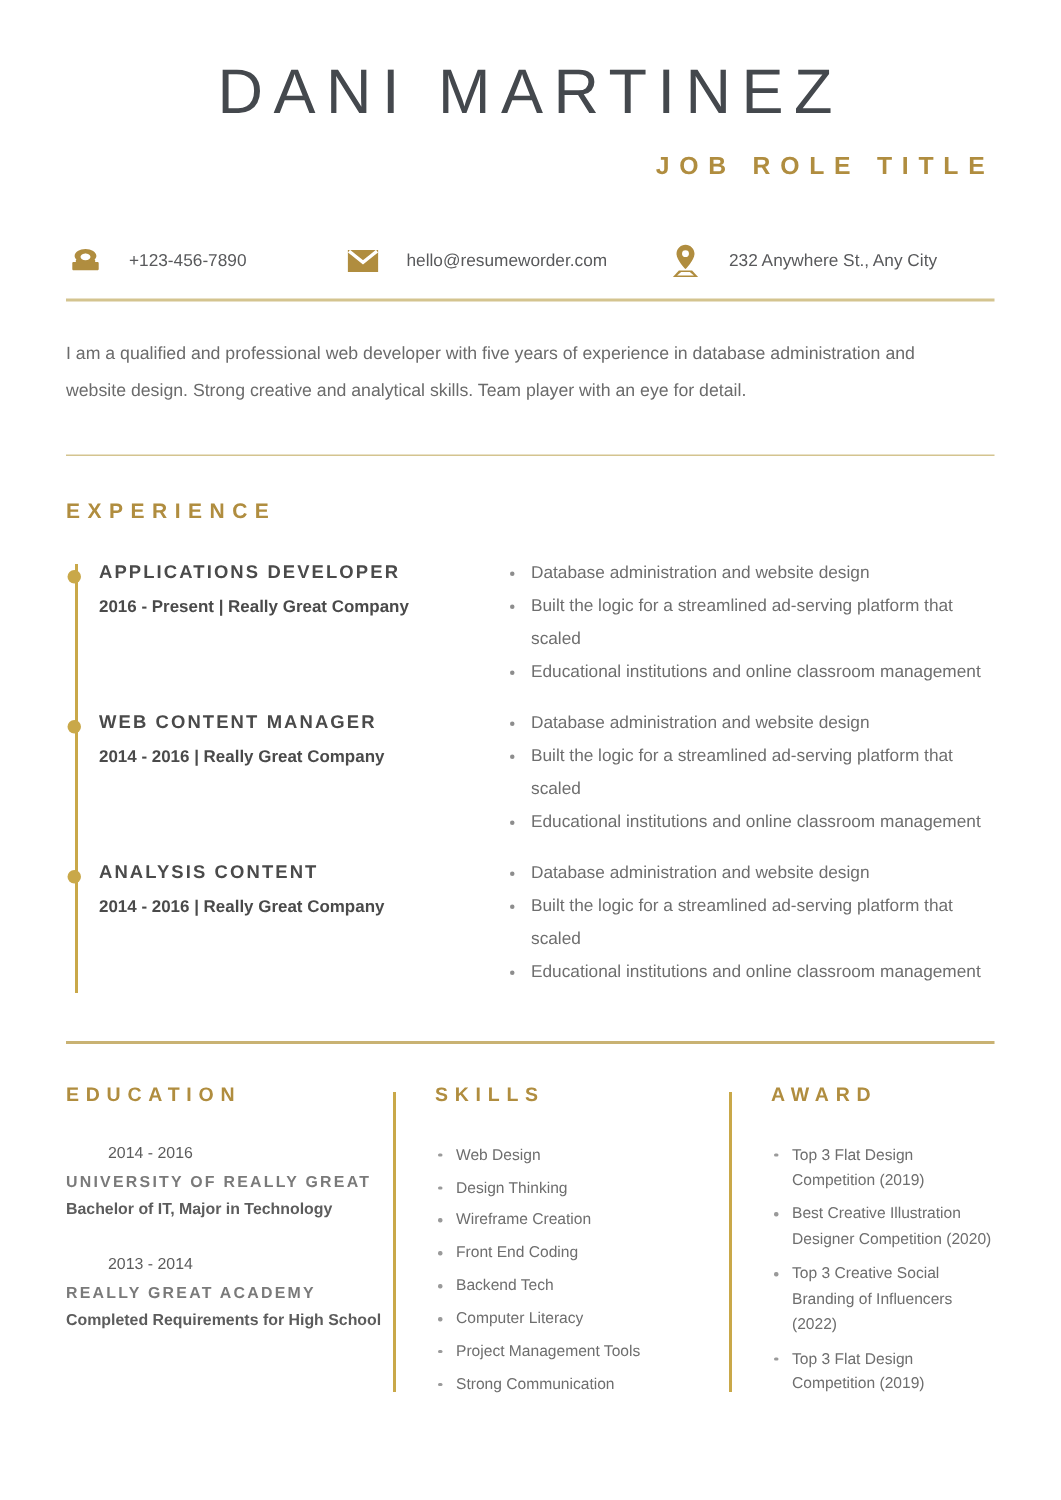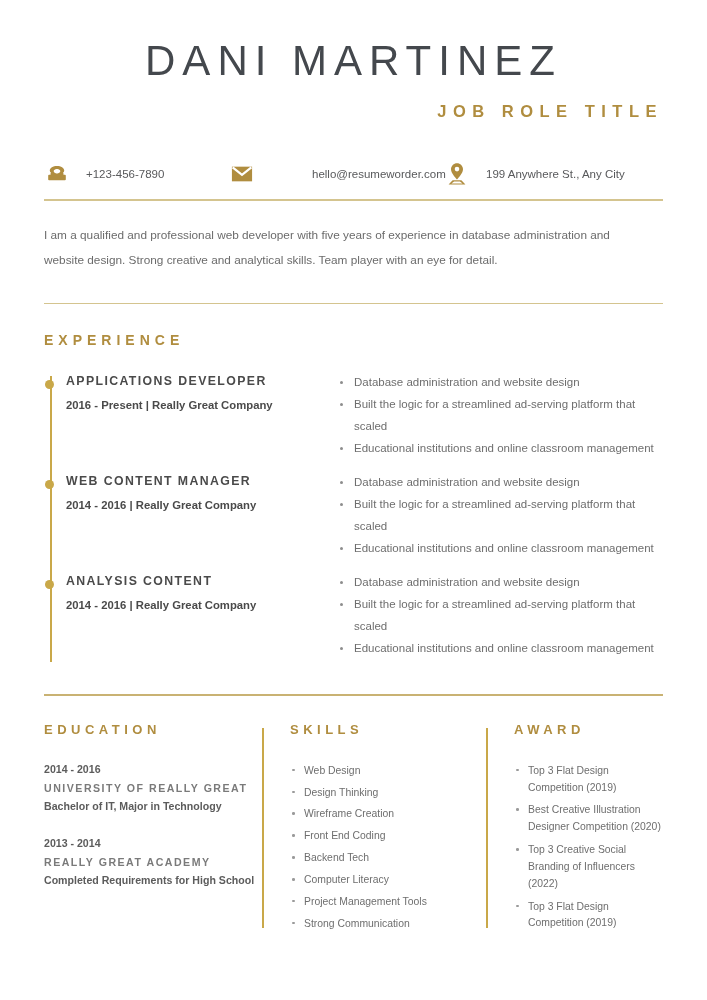--- a/index.html
+++ b/index.html
@@ -51,21 +51,21 @@
     display: flex;
     align-items: center;
     margin-top: 40px;
     padding-bottom: 12px;
   }
   .contact-item {
     display: flex;
     align-items: center;
   }
   .contact-item.phone   { width: 185px; }
-  .contact-item.email   { width: 215px; gap: 41px; }
+  .contact-item.email   { width: 215px; }
   .contact-item.address { flex: 1; }
   .contact-icon {
     width: 26px;
     height: 26px;
     margin-right: 16px;
     flex: 0 0 26px;
     display: flex;
     align-items: center;
     justify-content: center;
   }
@@ -190,23 +190,24 @@
   .col-heading {
     font-size: 13px;
     font-weight: 700;
     letter-spacing: 4.5px;
     color: #b08d3f;
     margin-bottom: 26px;
   }
   .edu-block { margin-bottom: 22px; }
   .edu-dates {
     font-size: 10.6px;
-    font-weight: 700;
+    font-weight: 400;
     color: #5c5c5c;
     margin-bottom: 7px;
+    margin-left: 28px;
   }
   .edu-school {
     font-size: 10.6px;
     font-weight: 700;
     letter-spacing: 1.5px;
     color: #7a7a7a;
     margin-bottom: 5px;
   }
   .edu-degree {
     font-size: 10.6px;
@@ -273,21 +274,21 @@
 
     <div class="contact-item address">
       <span class="contact-icon">
         <svg width="20" height="24" viewBox="0 0 20 24" aria-hidden="true">
           <path fill="#b08d3f" d="M10 1.2c-3.3 0-6 2.7-6 6 0 4.3 6 10.2 6 10.2s6-5.9 6-10.2c0-3.3-2.7-6-6-6z"></path>
           <circle cx="10" cy="7.1" r="2.3" fill="#ffffff"></circle>
           <path fill="#b08d3f" d="M5.6 18.3 L14.4 18.3 L18.4 22.6 L1.6 22.6 Z"></path>
           <path fill="#ffffff" d="M7.1 19.4 L12.9 19.4 L15.6 21.6 L4.4 21.6 Z"></path>
         </svg>
       </span>
-      <span class="contact-text">199 Anywhere St., Any City</span>
+      <span class="contact-text">232 Anywhere St., Any City</span>
     </div>
 
   </div>
 
   <div class="rule"></div>
 
   <div class="summary">I am a qualified and professional web developer with five years of experience in database administration and website design. Strong creative and analytical skills. Team player with an eye for detail.</div>
   <div class="rule thin summary-rule"></div>
 
   <div class="section-heading exp-heading">EXPERIENCE</div>

